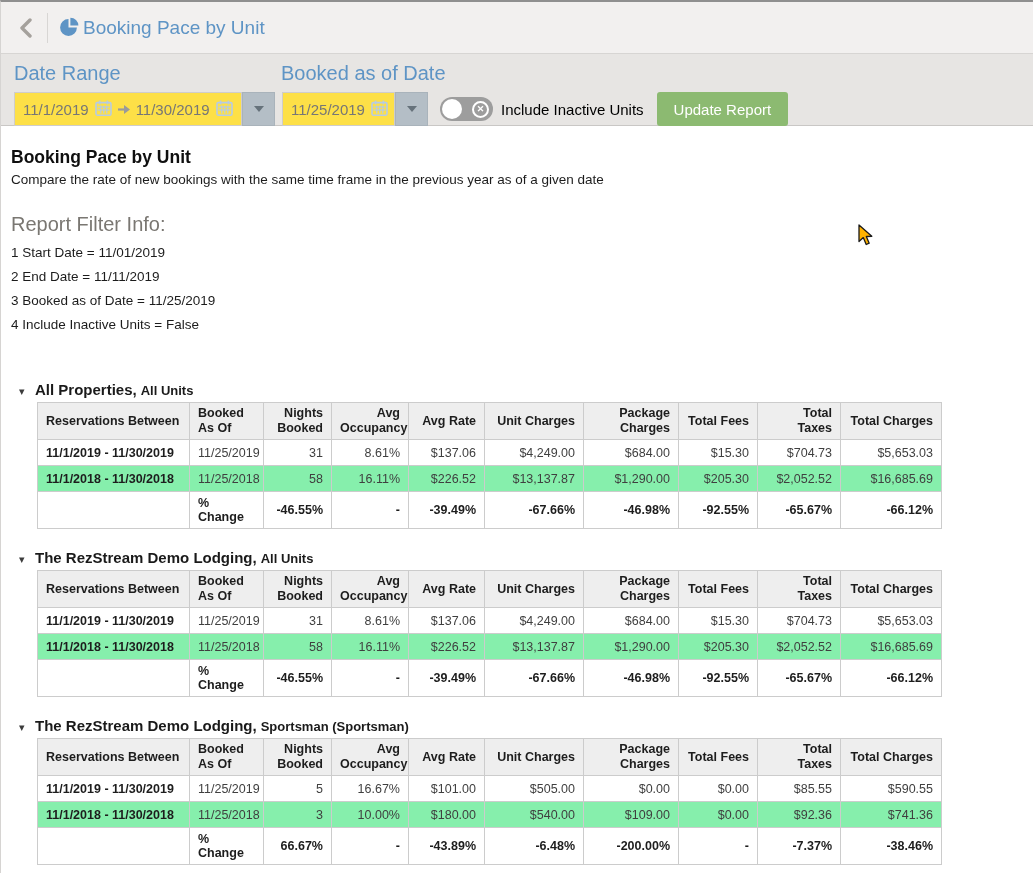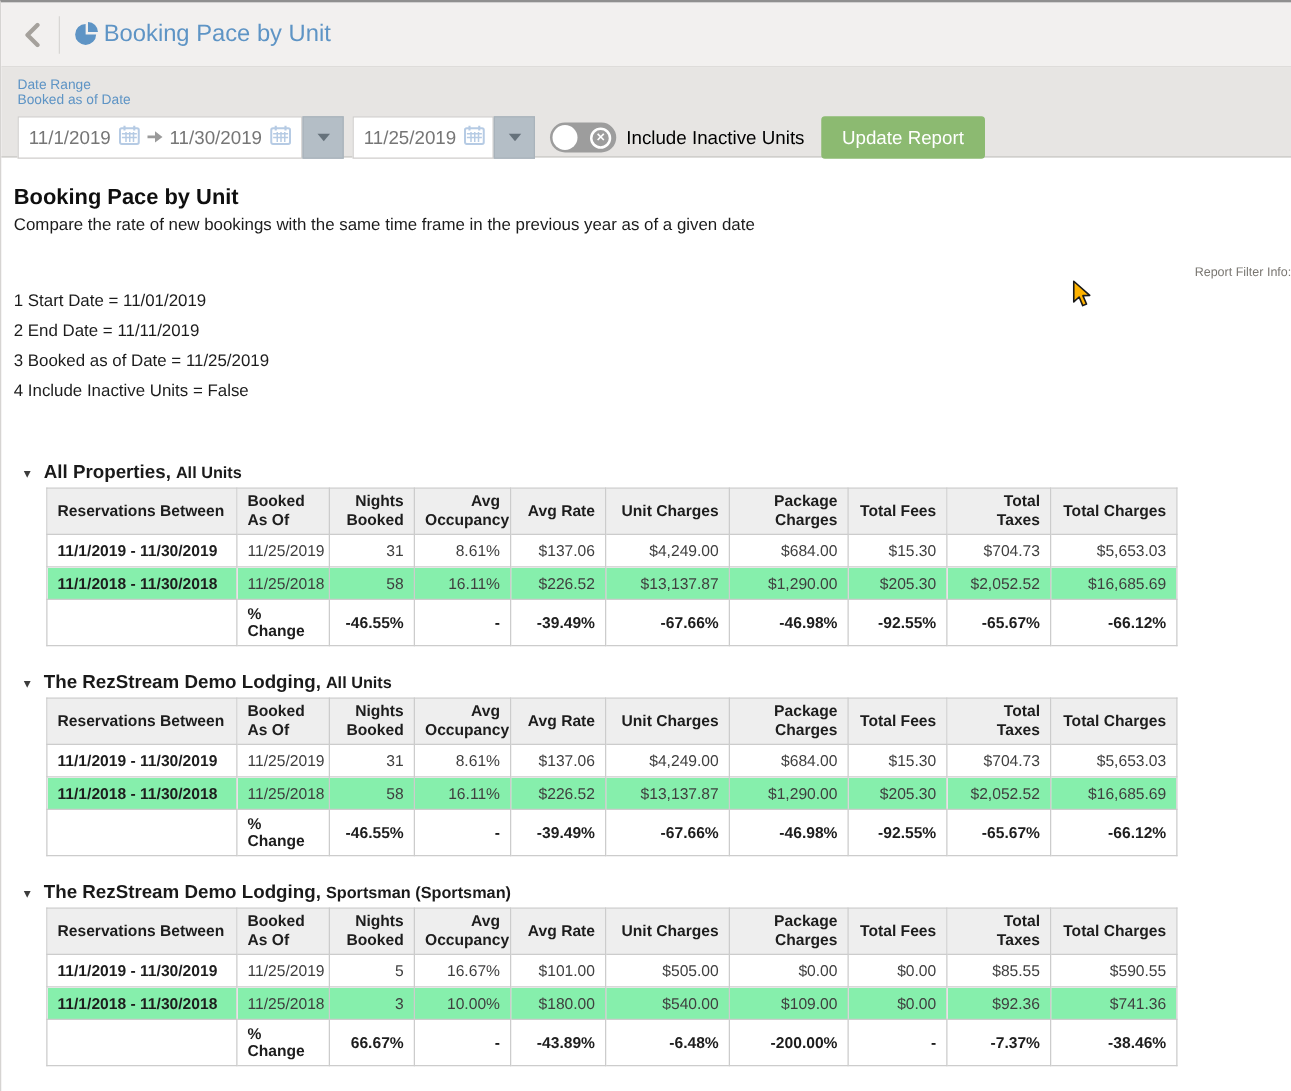--- a/index.html
+++ b/index.html
@@ -20,25 +20,25 @@
   .back-btn { width:30px; height:36px; display:flex; align-items:center; justify-content:center; cursor:pointer; }
   .topbar-divider { width:1px; height:30px; background:#d8d6d4; margin:0 10px 0 6px; }
   .pie-wrap { margin-right:4px; display:flex; align-items:center; }
   .app-title { font-size:19px; color:#5e94c5; }
 
   
   .filterbar {
     height:72px; background:#e7e5e3; border-bottom:1px solid #c9c7c5;
     padding:8px 0 0 13px; position:relative;
   }
-  .filter-labels { display:flex; font-size:11px; color:#5e94c5;flex-direction:column; }
+  .filter-labels { display:flex; font-size:20px; color:#5e94c5; }
   .label-daterange { width:267px; }
   .controls { display:flex; align-items:center; margin-top:7px; }
   .input-box {
-    background:#ffffff; border:1px solid #cfcdcb; height:34px;
+    background:#fde047; border:1px solid #cfcdcb; height:34px;
     display:flex; align-items:center; padding:0 8px; font-size:15px; color:#767676;
   }
   .daterange-box { width:228px; }
   .booked-box { width:113px; margin-left:7px; justify-content:space-between; }
   .dd-btn {
     width:33px; height:34px; background:#b4bec6; display:flex; align-items:center;
     justify-content:center; cursor:pointer; border:1px solid #a9b3bb;
   }
   .dd-caret { width:0; height:0; border-left:5px solid transparent; border-right:5px solid transparent; border-top:6px solid #66727b; }
   .cal-icon { margin-left:6px; flex:0 0 auto; }
@@ -55,21 +55,21 @@
   .toggle-label { font-size:15px; color:#000000; margin-left:8px; white-space:nowrap; }
   .update-btn {
     margin-left:13px; background:#8cba71; color:#fff; border:none; border-radius:3px;
     font-size:15px; font-family:"Liberation Sans",sans-serif; height:34px; padding:0 17px; cursor:pointer;
   }
 
   
   .content { padding-left:10px; }
   .report-title { font-size:17.5px; font-weight:bold; color:#0f0f0f; padding-top:21px; }
   .report-subtitle { font-size:13.5px; color:#1c1c1c; margin-top:4px; }
-  .filter-info-heading { font-size:10px; color:#7a7772; margin-top:26px;text-align:right; }
+  .filter-info-heading { font-size:20px; color:#7a7772; margin-top:26px; }
   .filter-info-line { font-size:13.5px; color:#1c1c1c; margin-top:9px; }
 
   .sections { margin-top:49px; }
   .section { margin-top:20px; }
   .section:first-child { margin-top:0; }
   .section-title { display:flex; align-items:baseline; margin-bottom:4px; }
   .tri { font-size:11px; color:#3c3c3c; width:24px; padding-left:8px; cursor:pointer; flex:0 0 auto; }
   .sec-property { font-size:15px; font-weight:bold; color:#1a1a1a; }
   .sec-unit { font-size:13px; font-weight:bold; color:#1a1a1a; margin-left:4px; }
 

